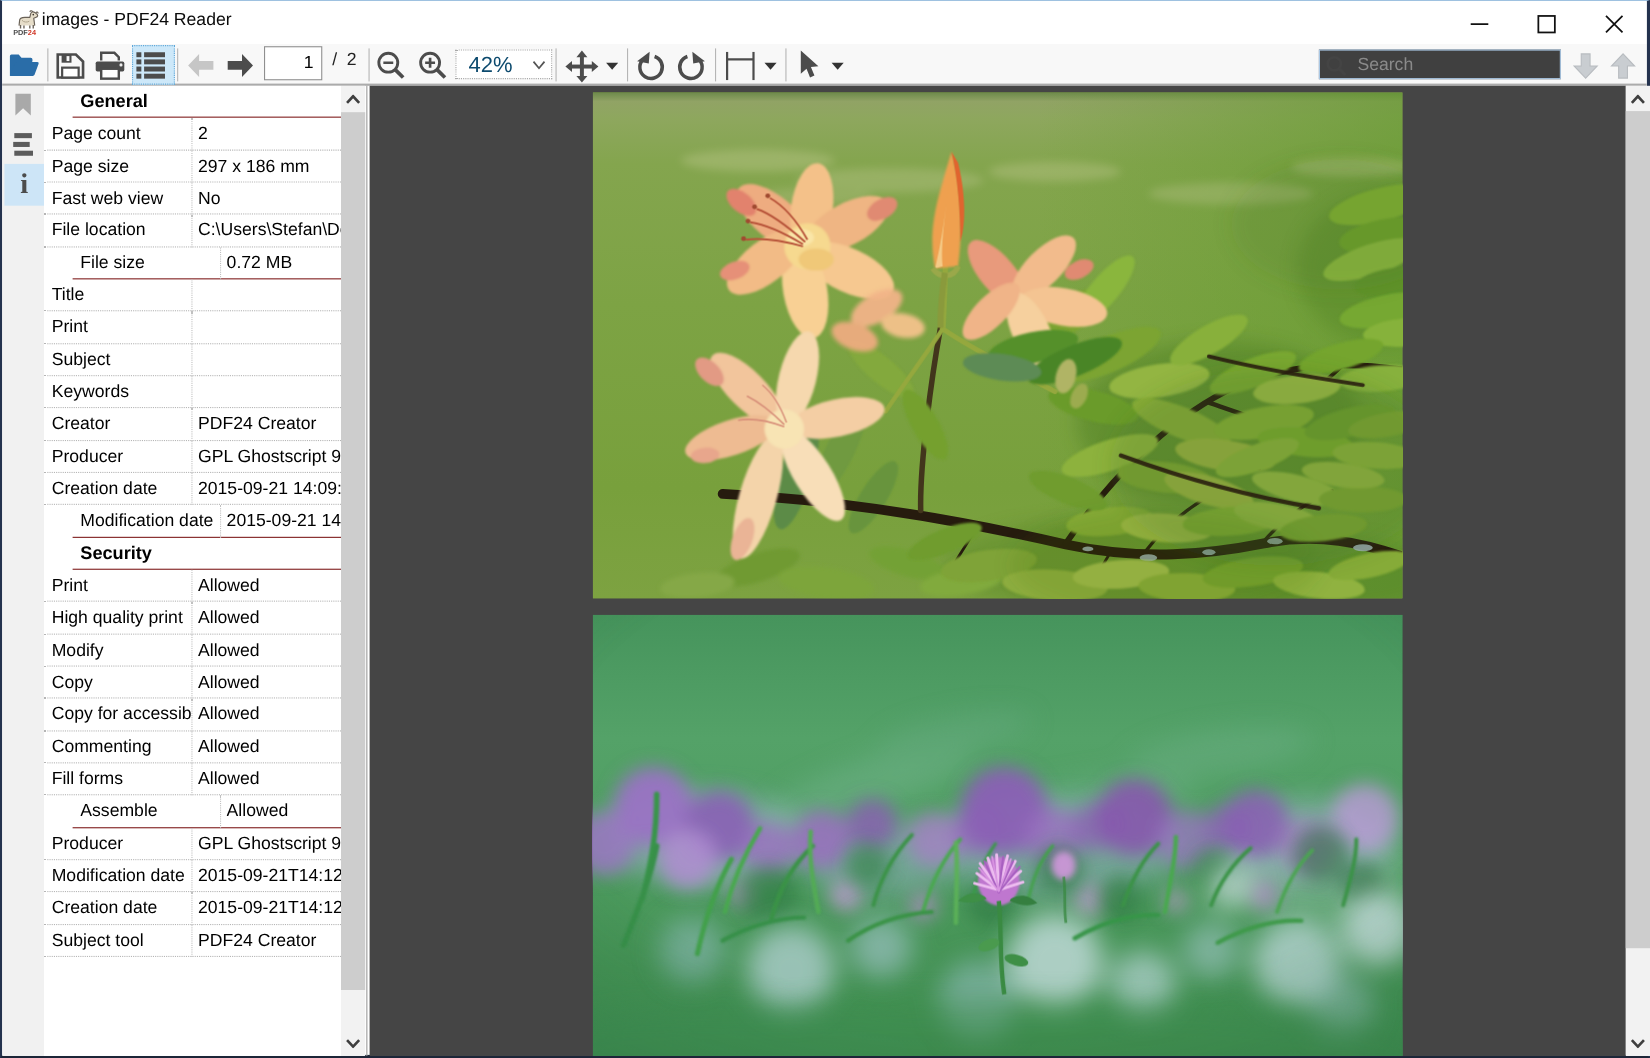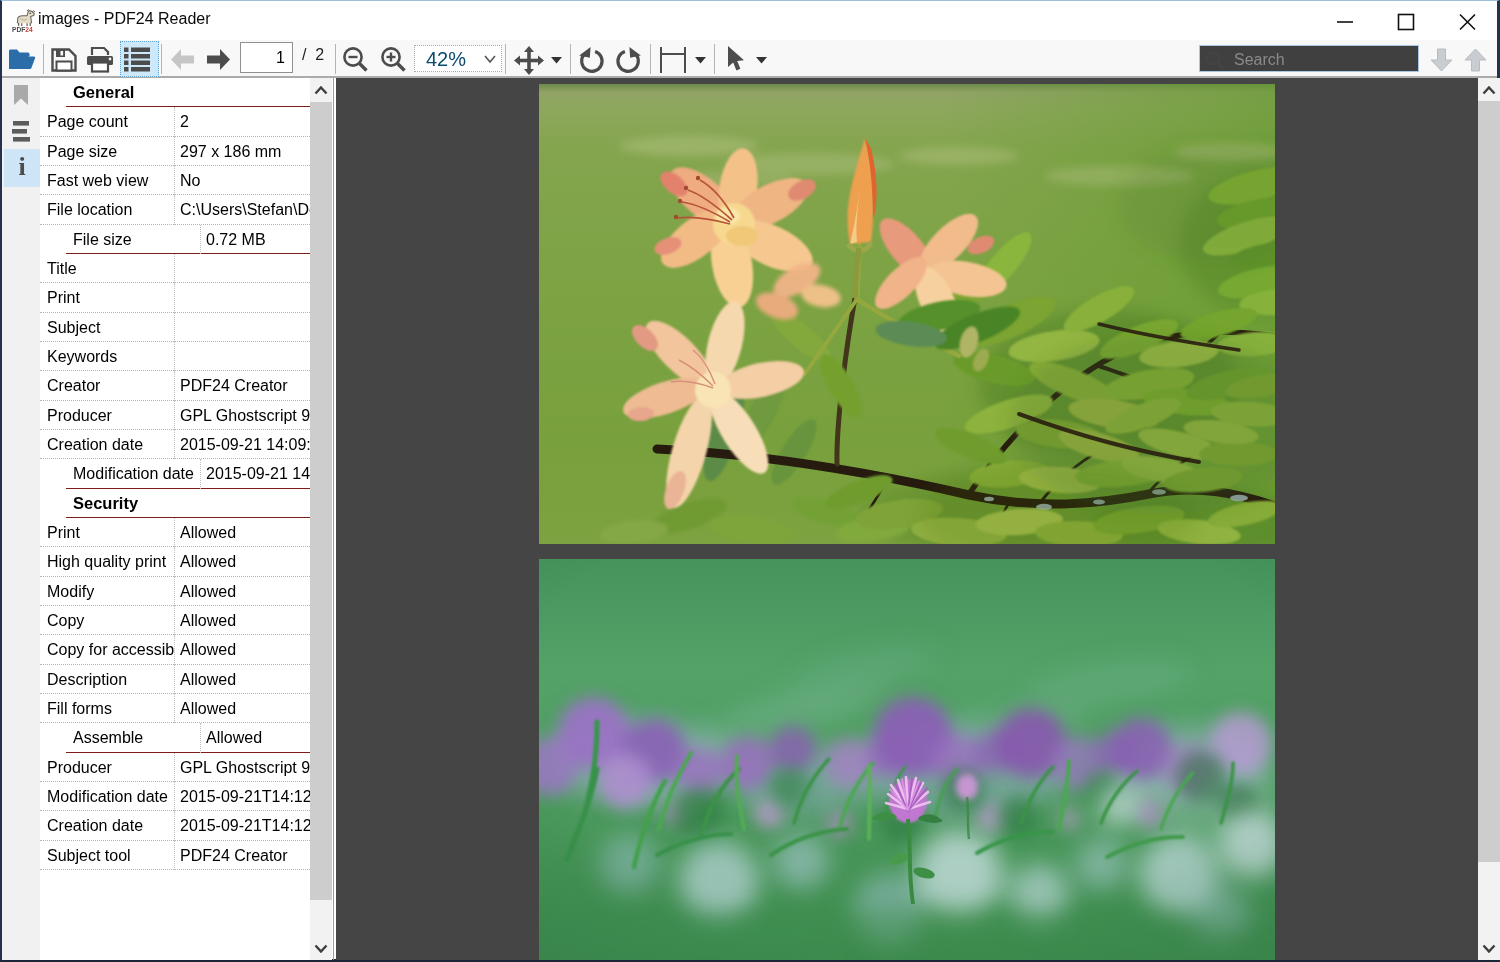--- a/index.html
+++ b/index.html
@@ -292,21 +292,21 @@
         <div class="lab">Copy</div>
         <div class="val">Allowed</div>
       </div>
       <div class="prow dotb">
         <div class="vsep"></div>
         <div class="lab">Copy for accessibility</div>
         <div class="val">Allowed</div>
       </div>
       <div class="prow dotb">
         <div class="vsep"></div>
-        <div class="lab">Description</div>
+        <div class="lab">Commenting</div>
         <div class="val">Allowed</div>
       </div>
       <div class="prow dotb">
         <div class="vsep"></div>
         <div class="lab">Fill forms</div>
         <div class="val">Allowed</div>
       </div>
       <div class="prow solb">
         <div class="vsep"></div>
         <div class="lab">Assemble</div>

